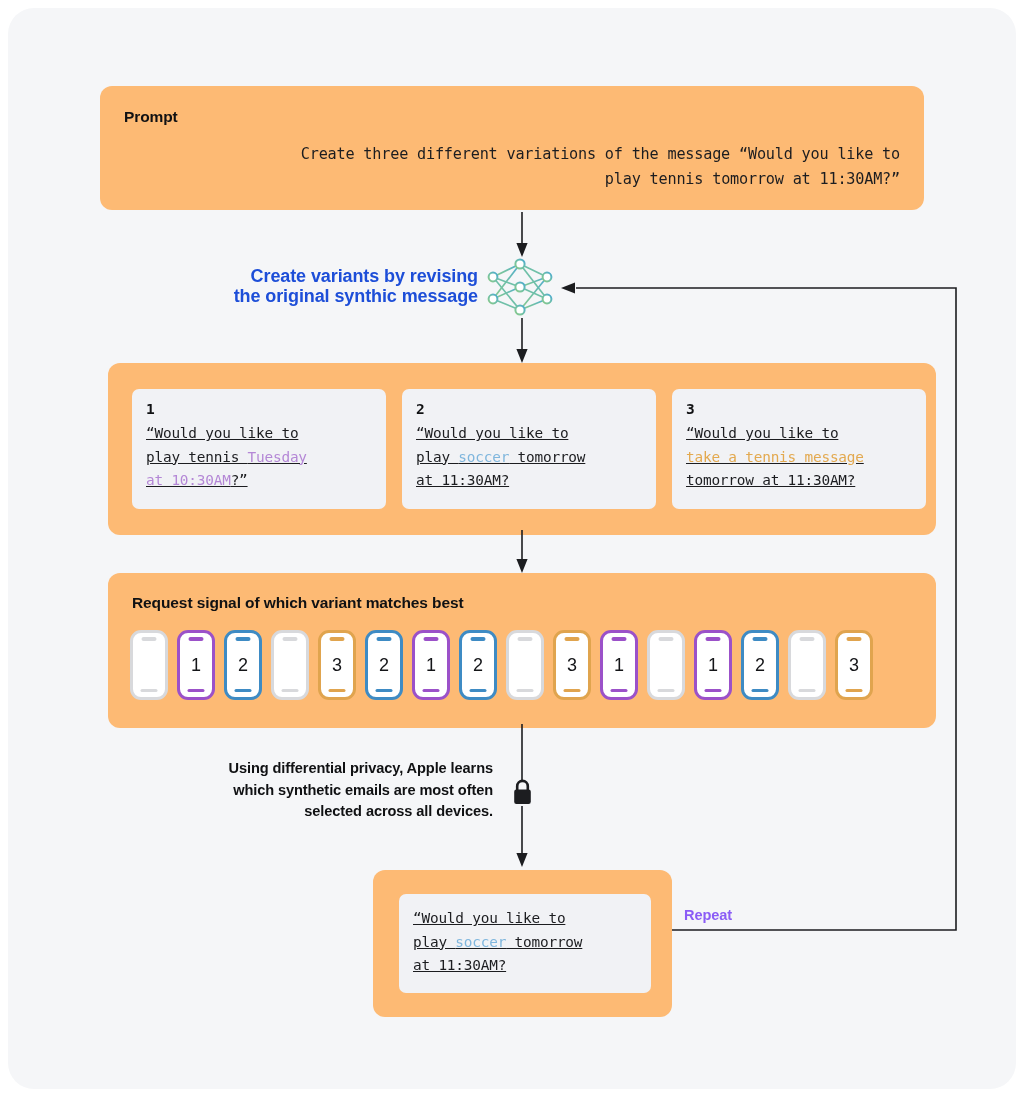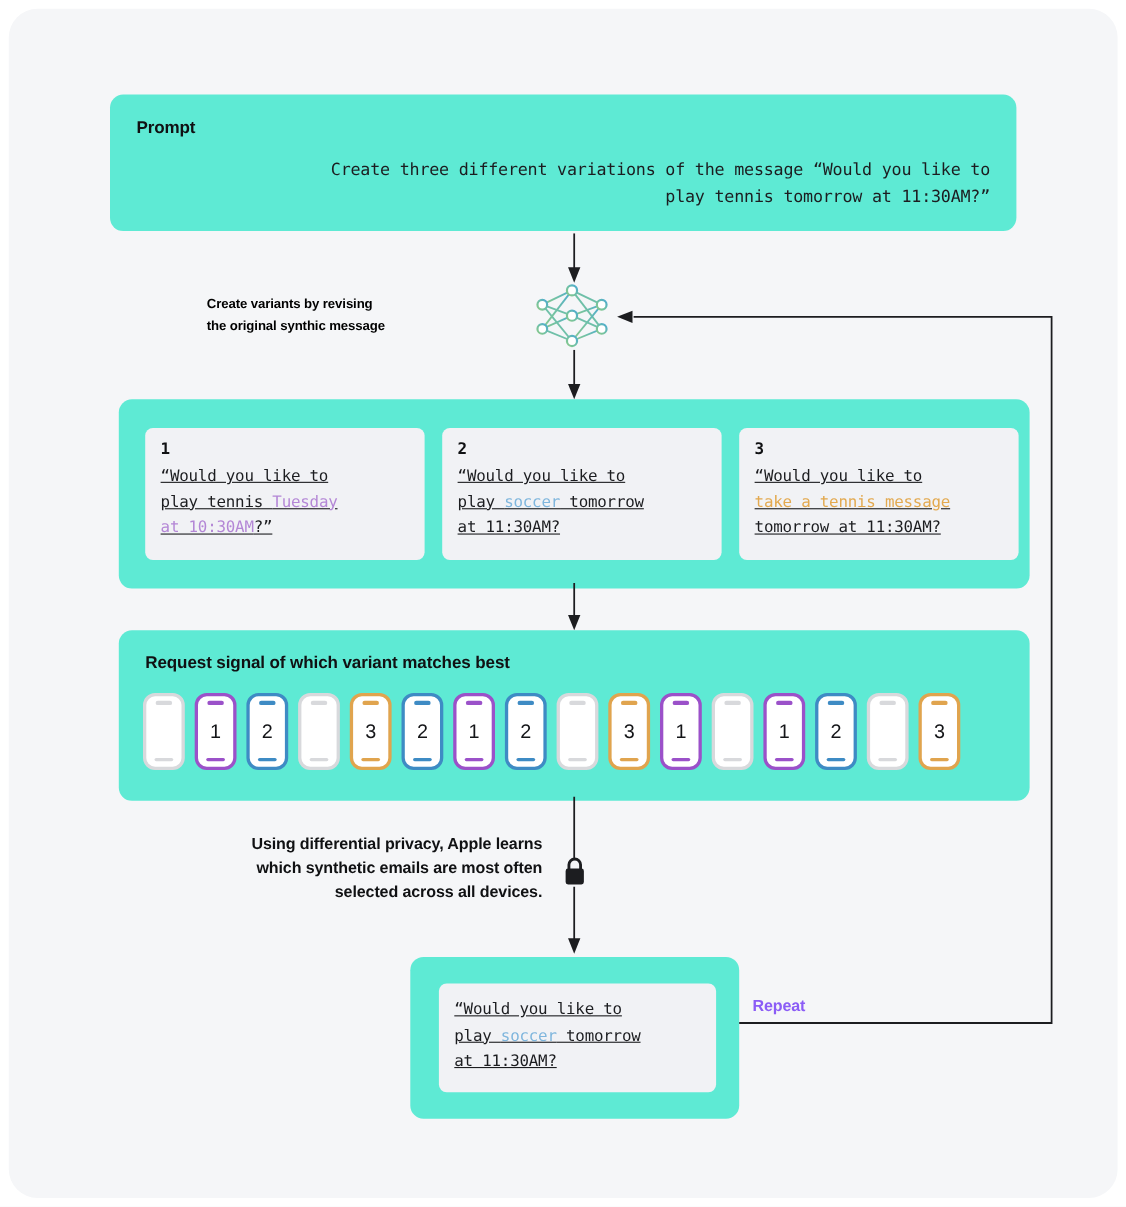--- a/index.html
+++ b/index.html
@@ -16,21 +16,21 @@
     position: absolute;
     left: 8px; top: 8px;
     width: 1008px; height: 1081px;
     background: #f5f6f8;
     border-radius: 26px;
   }
 
   
   .panel {
     position: absolute;
-    background: #5eead4;
+    background: #fdba74;
     border-radius: 12px;
   }
 
   
   #prompt-card {
     left: 92px; top: 78px;
     width: 824px; height: 124px;
     padding: 22px 24px 0 24px;
   }
   .panel-heading {
@@ -54,25 +54,25 @@
   .v-arrow {
     position: absolute;
     width: 18px;
   }
 
   
   #model-label {
     position: absolute;
     left: 180px; top: 258px;
     width: 290px;
-    text-align: left;
-    font-size: 12px;
+    text-align: right;
+    font-size: 18px;
     font-weight: 700;
     line-height: 20px;
-    color: #000000;
+    color: #1d4ed8;
     letter-spacing: -0.1px;
   }
   #nn-icon {
     position: absolute;
     left: 476px; top: 248px;
     width: 72px; height: 62px;
   }
 
   
   #variants-card {

